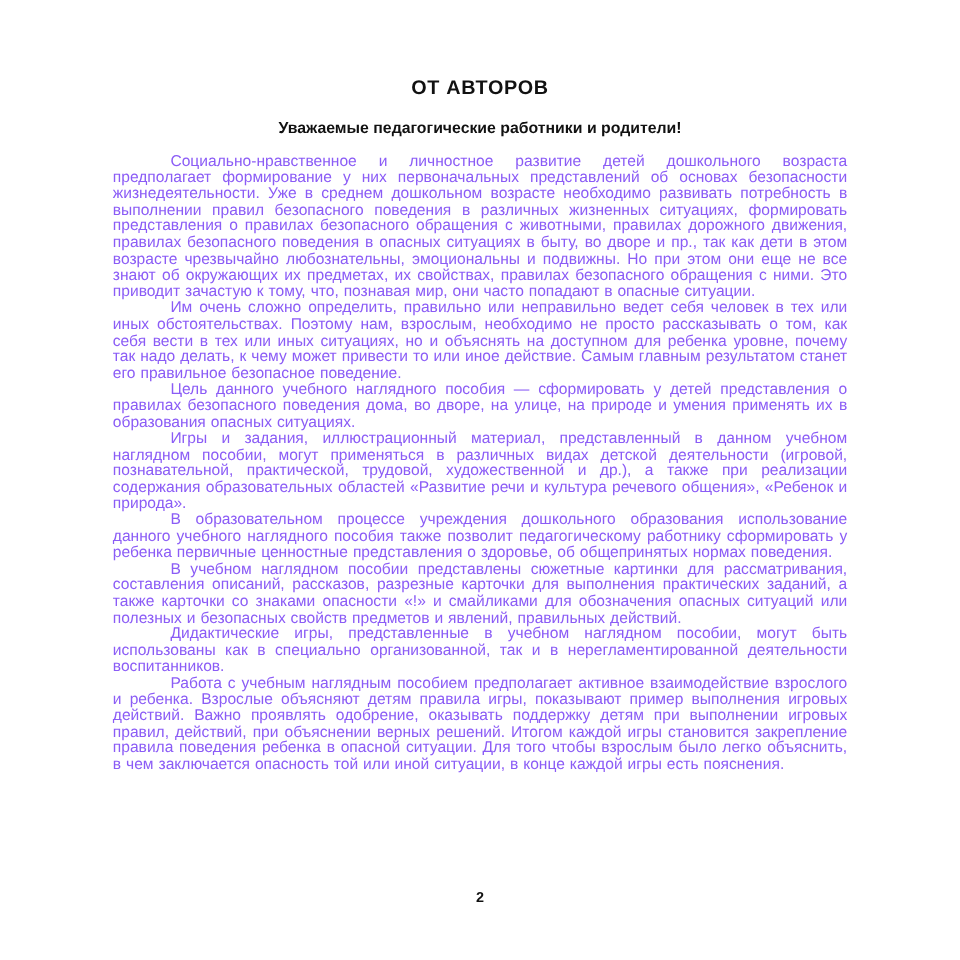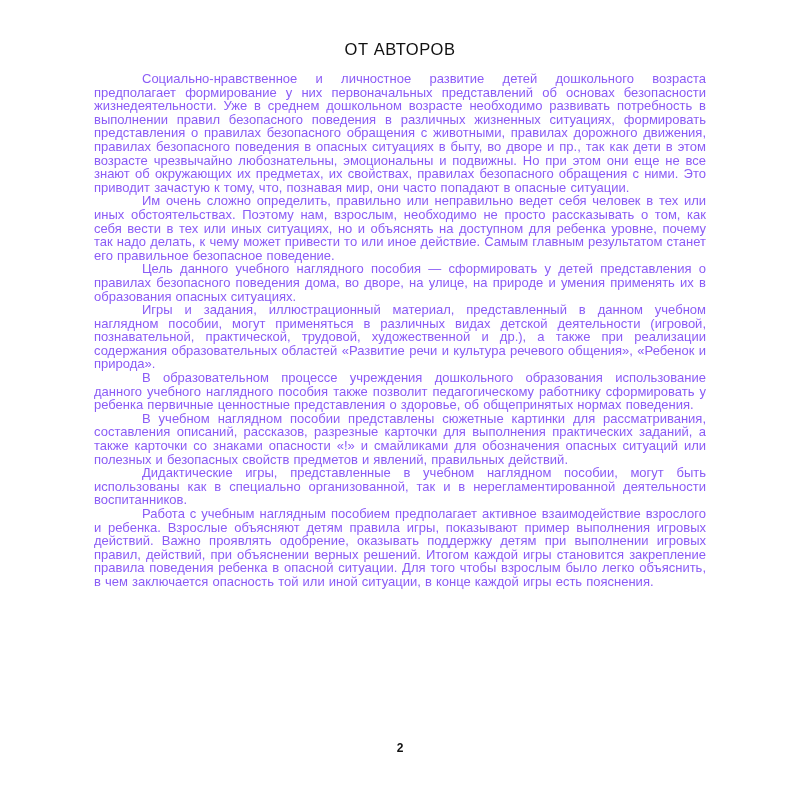--- a/index.html
+++ b/index.html
@@ -12,24 +12,24 @@
     width: 800px;
     height: 800px;
     margin: 0 auto;
     background: #ffffff;
     color: #1a1a1a;
     font-family: "Liberation Sans", sans-serif;
     overflow: hidden;
   }
   .doc-title {
     margin: 0;
-    padding-top: 40px;
+    padding-top: 64px;
     text-align: center;
     font-size: 16.5px;
-    font-weight: normal;
+    font-weight: bold;
     letter-spacing: 0.6px;
     color: #111111;
   }
   .doc-greeting {
     margin: 0;
     margin-top: 16px;
     text-align: center;
     font-size: 13.2px;
     font-weight: bold;
     color: #111111;
@@ -57,20 +57,21 @@
     font-weight: bold;
     color: #111111;
   }
 </style>
 </head>
 <body>
 
 <div class="page">
   <h1 class="doc-title">ОТ АВТОРОВ</h1>
 
+  <h2 class="doc-greeting">Уважаемые педагогические работники и родители!</h2>
 
   <div class="doc-body">
     <p>Социально-нравственное и личностное развитие детей дошкольного возраста предполагает формирование у них первоначальных представлений об основах безопасности жизнедеятельности. Уже в среднем дошкольном возрасте необходимо развивать потребность в выполнении правил безопасного поведения в различных жизненных ситуациях, формировать представления о правилах безопасного обращения с животными, правилах дорожного движения, правилах безопасного поведения в опасных ситуациях в быту, во дворе и пр., так как дети в этом возрасте чрезвычайно любознательны, эмоциональны и подвижны. Но при этом они еще не все знают об окружающих их предметах, их свойствах, правилах безопасного обращения с ними. Это приводит зачастую к тому, что, познавая мир, они часто попадают в опасные ситуации.</p>
     <p>Им очень сложно определить, правильно или неправильно ведет себя человек в тех или иных обстоятельствах. Поэтому нам, взрослым, необходимо не просто рассказывать о том, как себя вести в тех или иных ситуациях, но и объяснять на доступном для ребенка уровне, почему так надо делать, к чему может привести то или иное действие. Самым главным результатом станет его правильное безопасное поведение.</p>
     <p>Цель данного учебного наглядного пособия — сформировать у детей представления о правилах безопасного поведения дома, во дворе, на улице, на природе и умения применять их в образования опасных ситуациях.</p>
     <p>Игры и задания, иллюстрационный материал, представленный в данном учебном наглядном пособии, могут применяться в различных видах детской деятельности (игровой, познавательной, практической, трудовой, художественной и др.), а также при реализации содержания образовательных областей «Развитие речи и культура речевого общения», «Ребенок и природа».</p>
     <p>В образовательном процессе учреждения дошкольного образования использование данного учебного наглядного пособия также позволит педагогическому работнику сформировать у ребенка первичные ценностные представления о здоровье, об общепринятых нормах поведения.</p>
     <p>В учебном наглядном пособии представлены сюжетные картинки для рассматривания, составления описаний, рассказов, разрезные карточки для выполнения практических заданий, а также карточки со знаками опасности «!» и смайликами для обозначения опасных ситуаций или полезных и безопасных свойств предметов и явлений, правильных действий.</p>
     <p>Дидактические игры, представленные в учебном наглядном пособии, могут быть использованы как в специально организованной, так и в нерегламентированной деятельности воспитанников.</p>
     <p>Работа с учебным наглядным пособием предполагает активное взаимодействие взрослого и ребенка. Взрослые объясняют детям правила игры, показывают пример выполнения игровых действий. Важно проявлять одобрение, оказывать поддержку детям при выполнении игровых правил, действий, при объяснении верных решений. Итогом каждой игры становится закрепление правила поведения ребенка в опасной ситуации. Для того чтобы взрослым было легко объяснить, в чем заключается опасность той или иной ситуации, в конце каждой игры есть пояснения.</p>

